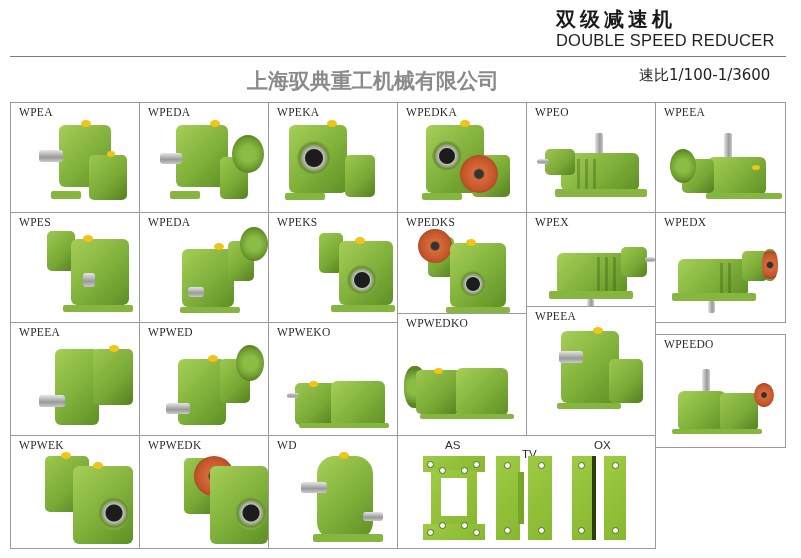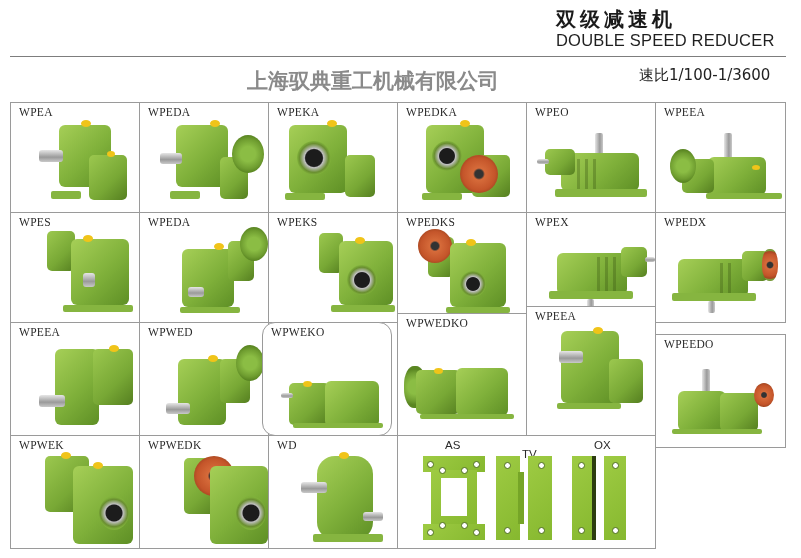--- a/index.html
+++ b/index.html
@@ -208,21 +208,21 @@
   <div class="cell" style="left:129px;top:220px;width:130px;height:114px;">
     <span class="label">WPWED</span>
     <div class="pic">
       <div class="body-g" style="left:38px;top:36px;width:48px;height:66px;"></div>
       <div class="cap" style="left:68px;top:32px;width:10px;height:7px;"></div>
       <div class="body-g2" style="left:80px;top:36px;width:30px;height:44px;"></div>
       <div class="flange-g" style="left:96px;top:22px;width:28px;height:36px;"></div>
       <div class="shaft" style="left:26px;top:80px;width:24px;height:11px;"></div>
     </div>
   </div>
-  <div class="cell" style="left:252px;top:220px;width:130px;height:114px;border-radius:13px;">
+  <div class="cell" style="left:258px;top:220px;width:130px;height:114px;">
     <span class="label">WPWEKO</span>
     <div class="pic">
       <div class="body-g2" style="left:26px;top:60px;width:40px;height:42px;"></div>
       <div class="cap" style="left:40px;top:58px;width:9px;height:6px;"></div>
       <div class="body-g" style="left:62px;top:58px;width:54px;height:46px;"></div>
       <div class="shaft" style="left:18px;top:70px;width:12px;height:5px;"></div>
       <div class="base" style="left:30px;top:100px;width:90px;height:5px;"></div>
     </div>
   </div>
   <div class="cell" style="left:387px;top:211px;width:130px;height:139px;">

